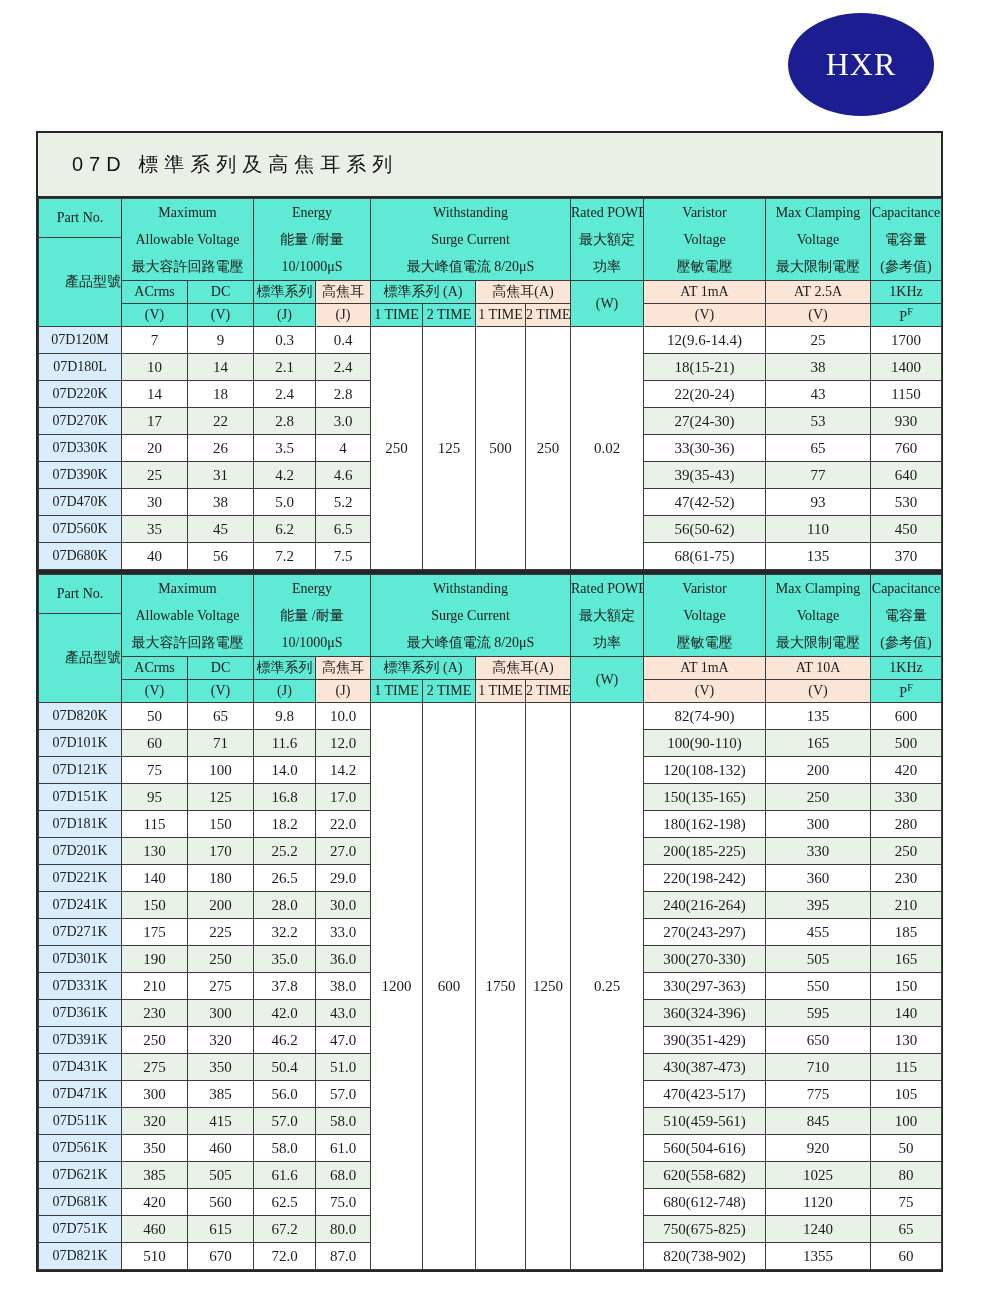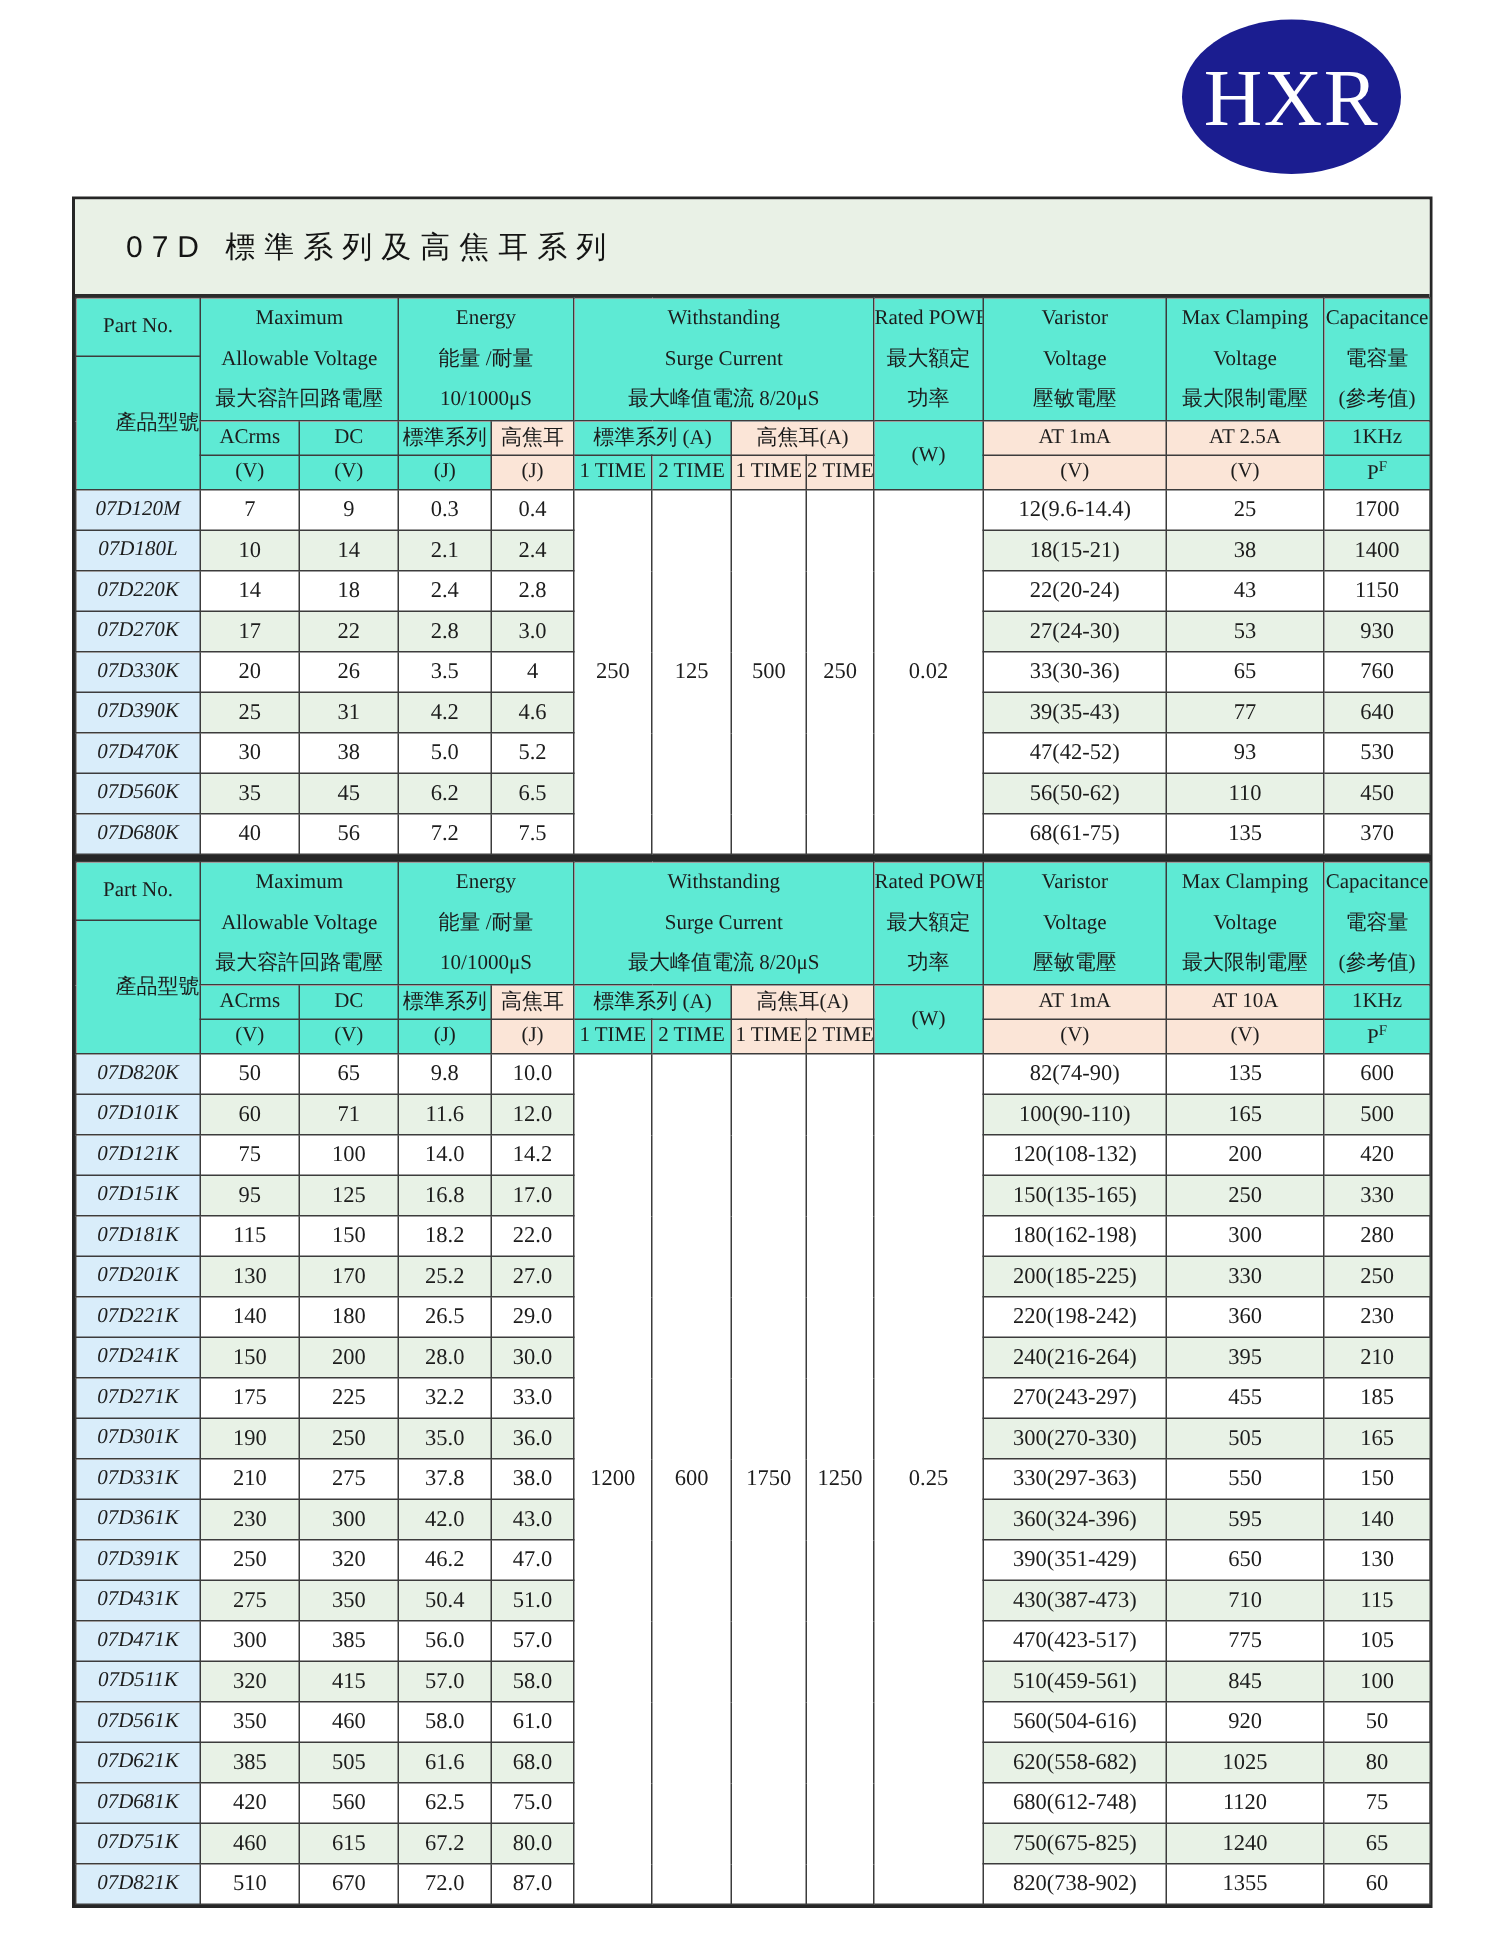--- a/index.html
+++ b/index.html
@@ -2,24 +2,24 @@
 <html><head>
 <meta charset="utf-8">
 <style>
   html,body{margin:0;padding:0;background:#ffffff;}
   .page{position:relative;width:1000px;height:1295px;background:#ffffff;
         font-family:"Liberation Serif", serif;color:#1c1c1c;overflow:hidden;}
 
   
   .logo{position:absolute;left:788px;top:13px;width:146px;height:103px;
         background:#1b1d90;border-radius:50%;display:flex;align-items:center;justify-content:center;}
-  .logo span{color:#ffffff;font-family:"Liberation Serif",serif;font-size:54px;letter-spacing:1px;}
+  .logo span{color:#ffffff;font-family:"Liberation Serif",serif;font-size:32px;letter-spacing:1px;}
 
   
-  .box{position:absolute;left:48px;width:903px;border:2px solid #262626;background:#ffffff;}
+  .box{position:absolute;left:36px;width:903px;border:2px solid #262626;background:#ffffff;}
   .box1{top:131px;}
   .box2{top:572px;}
 
   .title-band{height:63px;background:#e9f1e6;border-bottom:2px solid #2b2b2b;
               display:flex;align-items:center;}
   .title-band span{font-family:"Liberation Sans",sans-serif;font-size:20px;
               letter-spacing:6px;padding-left:34px;color:#141414;}
 
   table{border-collapse:collapse;table-layout:fixed;width:903px;}
   th,td{border:1px solid #3c3c3c;text-align:center;vertical-align:middle;
@@ -35,21 +35,21 @@
   th.t{font-size:12px;}
   th.pf sup{font-size:10px;}
   th.pf{font-size:16px;}
 
   tbody td{height:26px;font-size:15px;}
   td.part{font-size:14px;}
 
   .blue{background:#5eead4;}
   .peach{background:#fbe5d7;margin-left:32px;}
   tr.green td{background:#e8f2e6;}
-  td.part{background:#d9edfa !important;font-style:italic;}
+  td.part{background:#d9edfa !important;}
   td.span-cell{background:#ffffff !important;font-size:15px;}
 </style>
 </head>
 <body>
 
 <div class="page">
 
   <div class="logo">
     <span>HXR</span>
   </div>

